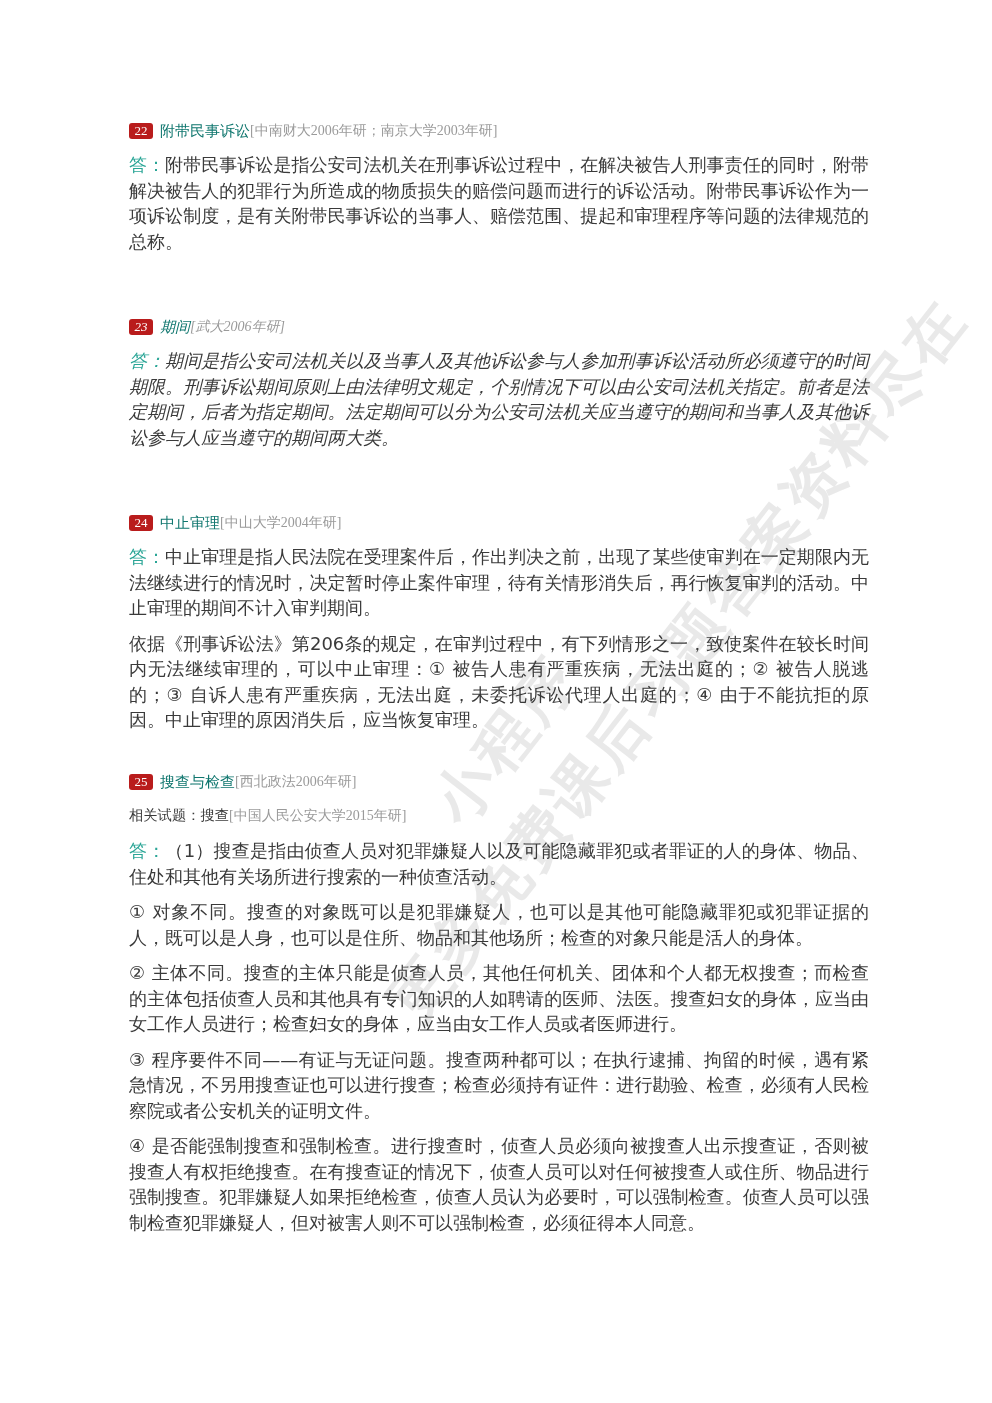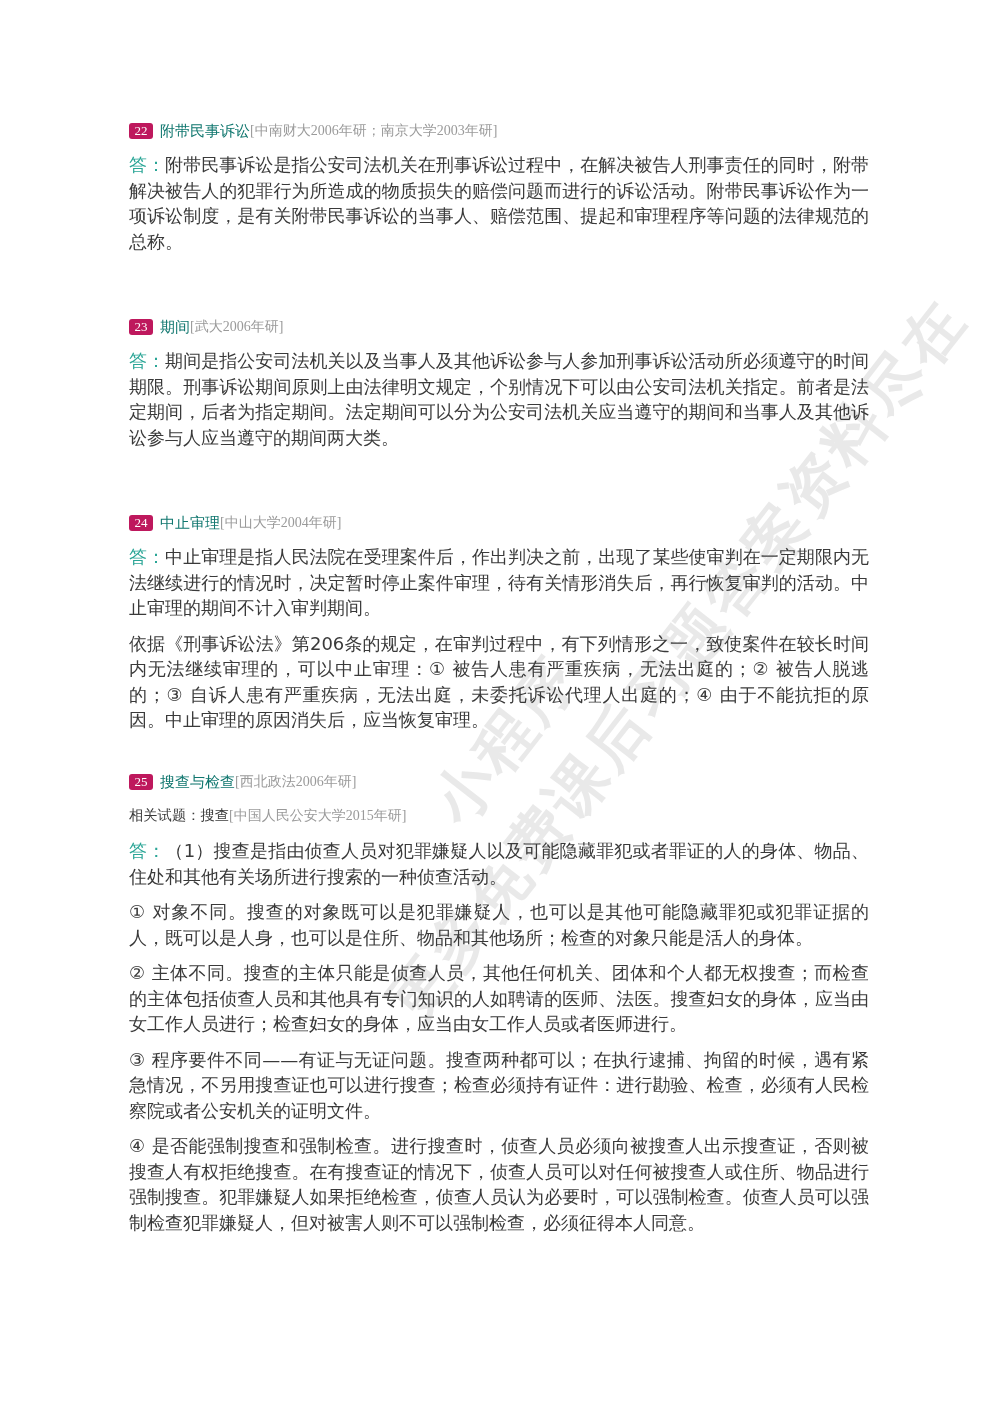--- a/index.html
+++ b/index.html
@@ -24,21 +24,21 @@
     .entry-title {
       display: flex;
       align-items: center;
       font-size: 15px;
       line-height: 26px;
       color: #333;
       margin-bottom: 8px;
     }
     .num-badge {
       display: inline-block;
-      background: #be185d;
+      background: #b91c1c;
       color: #fff;
       font-family: "Liberation Serif", serif;
       font-size: 13px;
       line-height: 16px;
       padding: 0 4px;
       border-radius: 3px;
       margin-right: 7px;
       min-width: 16px;
       text-align: center;
     }
@@ -93,21 +93,21 @@
 
   <div class="block">
     <div class="entry-title">
       <span class="num-badge">22</span>
       <span class="title-term">附带民事诉讼</span>
       <span class="source">[中南财大2006年研；南京大学2003年研]</span>
     </div>
     <p><span class="ans-label">答：</span><span>附带民事诉讼是指公安司法机关在刑事诉讼过程中，在解决被告人刑事责任的同时，附带解决被告人的犯罪行为所造成的物质损失的赔偿问题而进行的诉讼活动。附带民事诉讼作为一项诉讼制度，是有关附带民事诉讼的当事人、赔偿范围、提起和审理程序等问题的法律规范的总称。</span></p>
   </div>
 
-  <div class="block" style="margin-top:60px;">
+  <div class="block" style="margin-top:60px;font-style:italic;">
     <div class="entry-title">
       <span class="num-badge">23</span>
       <span class="title-term">期间</span>
       <span class="source">[武大2006年研]</span>
     </div>
     <p><span class="ans-label">答：</span><span>期间是指公安司法机关以及当事人及其他诉讼参与人参加刑事诉讼活动所必须遵守的时间期限。刑事诉讼期间原则上由法律明文规定，个别情况下可以由公安司法机关指定。前者是法定期间，后者为指定期间。法定期间可以分为公安司法机关应当遵守的期间和当事人及其他诉讼参与人应当遵守的期间两大类。</span></p>
   </div>
 
   <div class="block" style="margin-top:60px;">
     <div class="entry-title">

